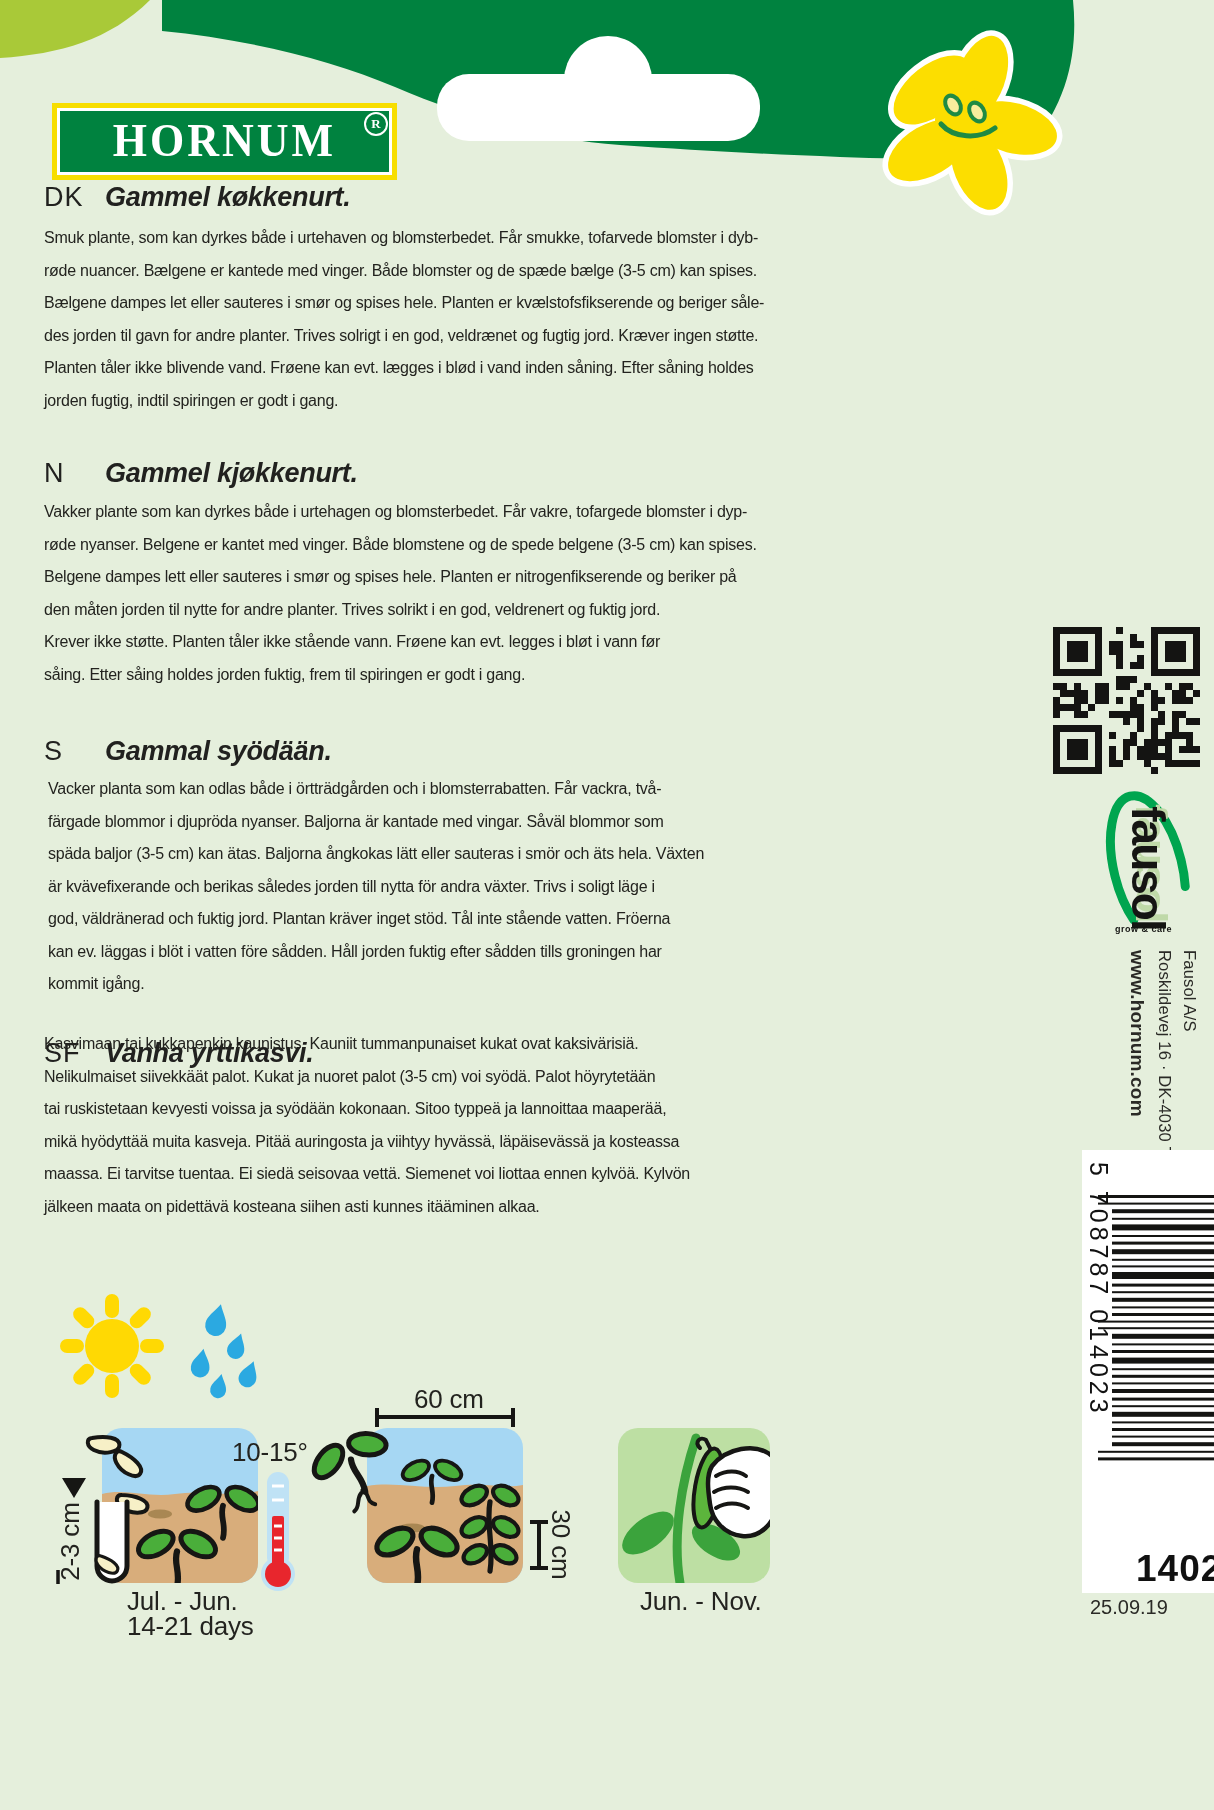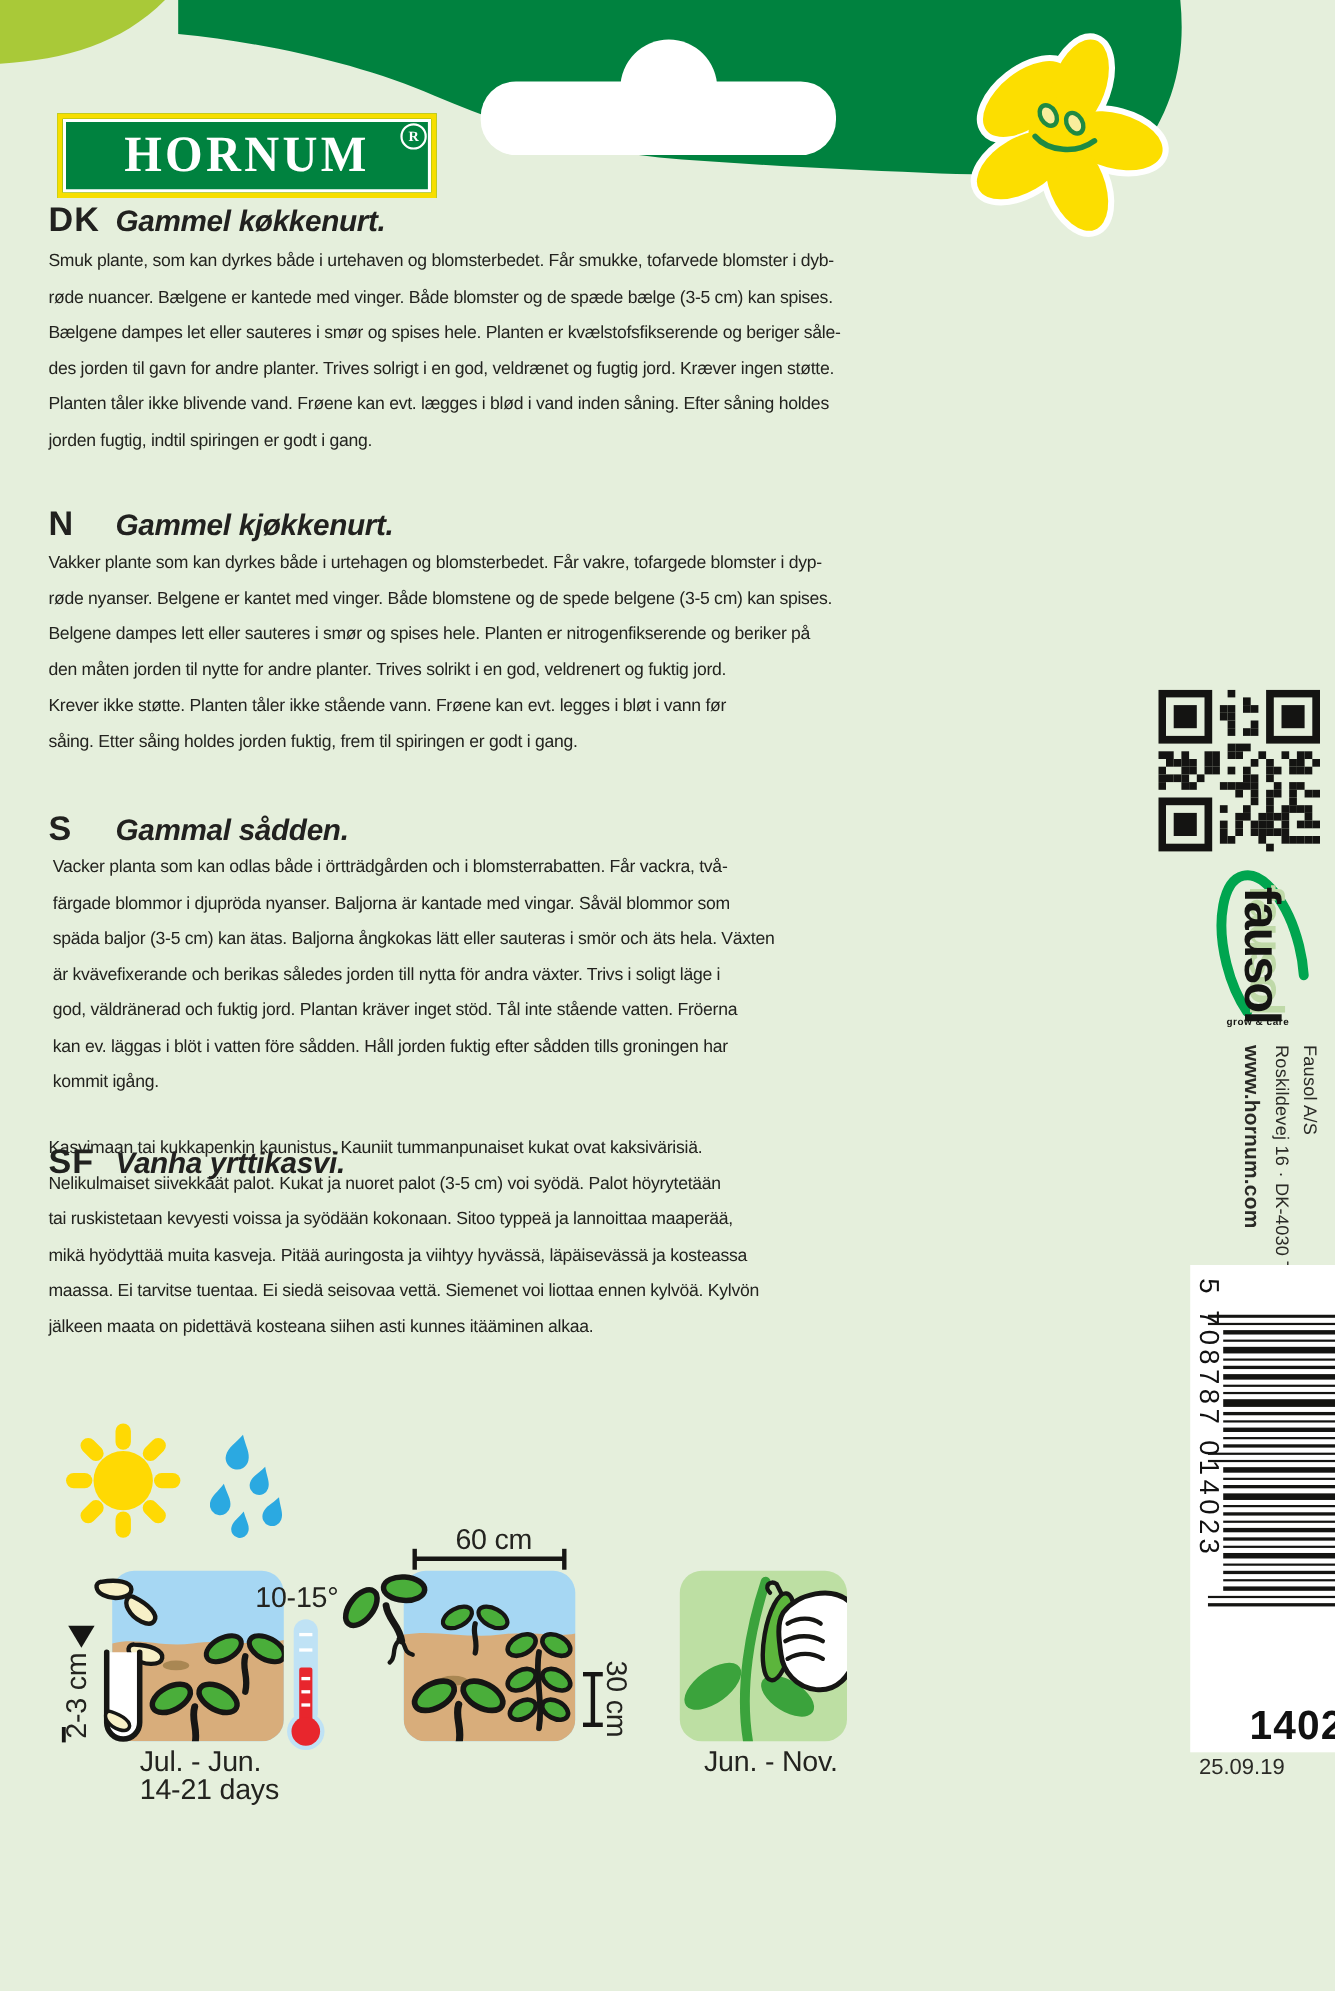--- a/index.html
+++ b/index.html
@@ -24,21 +24,21 @@
     transform:scaleY(1.05); margin-top:-2px;
   }
   .hornum .reg{
     position:absolute; right:4px; top:4px; width:20px; height:20px;
     border:2.5px solid #fff; border-radius:50%;
     font-family:"Liberation Serif", serif; font-weight:bold;
     font-size:13px; color:#fff; display:flex; align-items:center; justify-content:center;
   }
   
   .sec-head{display:flex; align-items:baseline; white-space:pre;}
-  .sec-code{width:61px; font-weight:700; font-size:31px; letter-spacing:1px;}
+  .sec-code{width:61px; font-weight:400; font-size:27px; letter-spacing:1px;}
   .sec-title{font-weight:bold; font-style:italic; font-size:27px; letter-spacing:-0.3px;text-align:right;}
   .sec-body{
     font-size:16px; line-height:32.5px; letter-spacing:-0.25px;
     white-space:pre; color:#23231F;
   }
   
   .vtext{writing-mode:vertical-rl; white-space:pre;}
   .addr{font-size:16.5px; color:#2A2A26; letter-spacing:0.2px;}
   .addr-bold{font-weight:bold; font-size:19px;}
   .barcode-box{left:1082px; top:1150px; width:132px; height:443px; background:#ffffff;}
@@ -137,21 +137,21 @@
   </div>
   <div class="abs sec-body" style="left:44px;top:496px">Vakker plante som kan dyrkes både i urtehagen og blomsterbedet. Får vakre, tofargede blomster i dyp-
 røde nyanser. Belgene er kantet med vinger. Både blomstene og de spede belgene (3-5 cm) kan spises.
 Belgene dampes lett eller sauteres i smør og spises hele. Planten er nitrogenfikserende og beriker på
 den måten jorden til nytte for andre planter. Trives solrikt i en god, veldrenert og fuktig jord.
 Krever ikke støtte. Planten tåler ikke stående vann. Frøene kan evt. legges i bløt i vann før
 såing. Etter såing holdes jorden fuktig, frem til spiringen er godt i gang.</div>
 
   <div class="abs sec-head" style="left:44px;top:736px">
     <span class="sec-code">S</span>
-    <span class="sec-title">Gammal sådden.</span>
+    <span class="sec-title">Gammal syödään.</span>
   </div>
   <div class="abs sec-body" style="left:48px;top:773px">Vacker planta som kan odlas både i örtträdgården och i blomsterrabatten. Får vackra, två-
 färgade blommor i djupröda nyanser. Baljorna är kantade med vingar. Såväl blommor som
 späda baljor (3-5 cm) kan ätas. Baljorna ångkokas lätt eller sauteras i smör och äts hela. Växten
 är kvävefixerande och berikas således jorden till nytta för andra växter. Trivs i soligt läge i
 god, väldränerad och fuktig jord. Plantan kräver inget stöd. Tål inte stående vatten. Fröerna
 kan ev. läggas i blöt i vatten före sådden. Håll jorden fuktig efter sådden tills groningen har
 kommit igång.</div>
 
   <div class="abs sec-head" style="left:44px;top:1038px">

